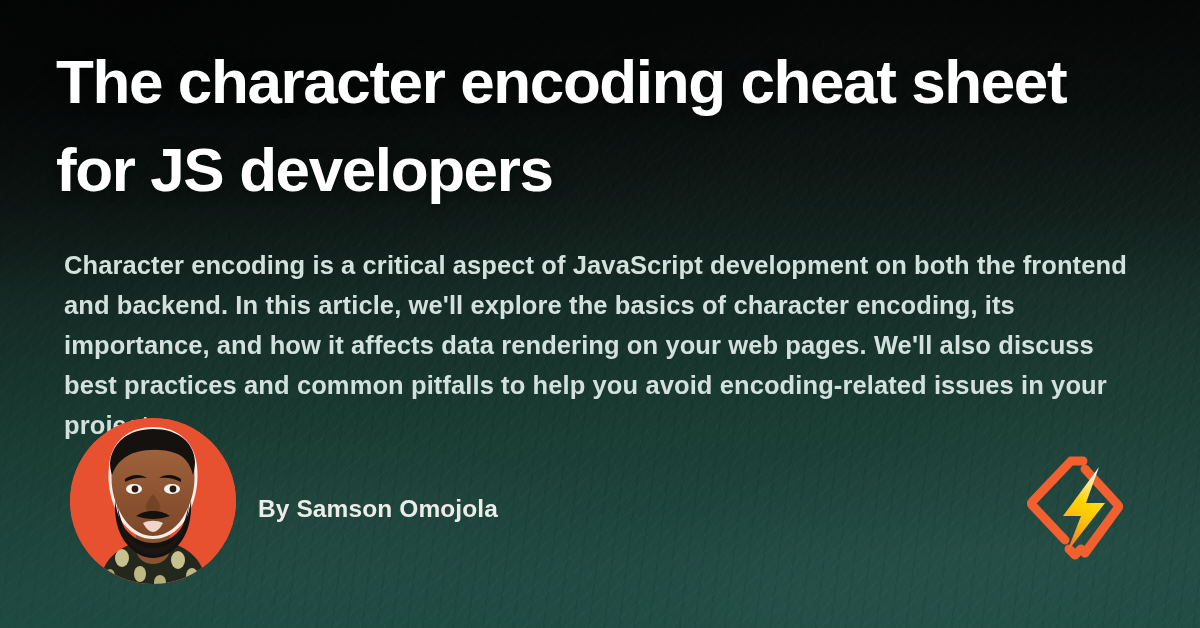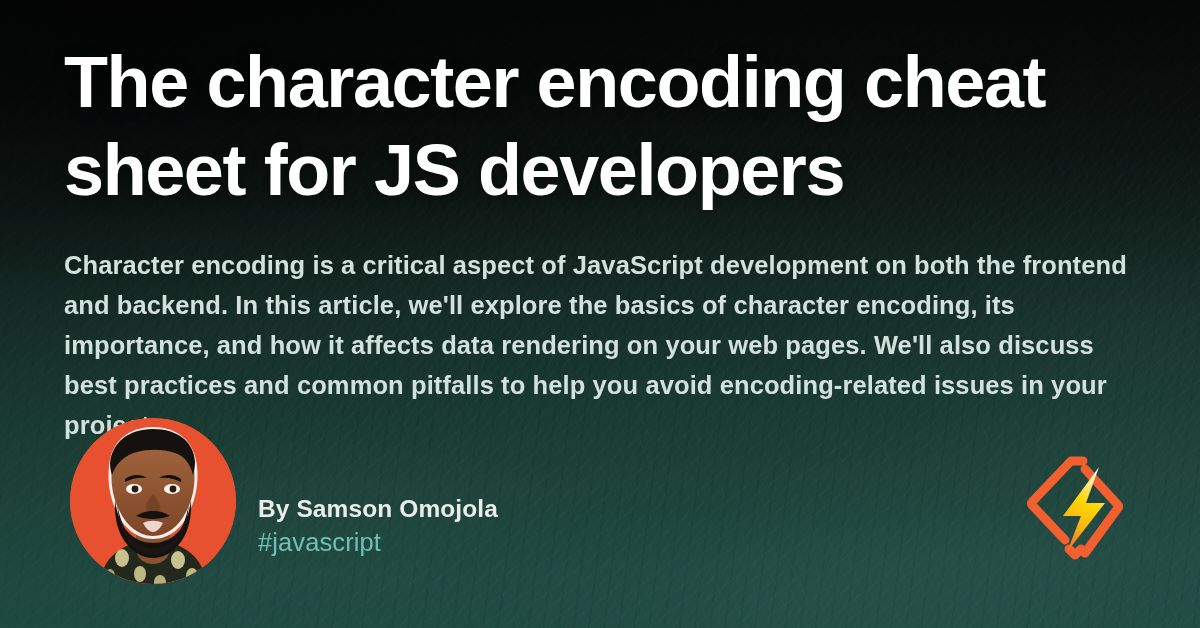--- a/index.html
+++ b/index.html
@@ -58,24 +58,24 @@
     background:
       linear-gradient(180deg, rgba(0,0,0,.55) 0%, rgba(0,0,0,.18) 26%, rgba(0,0,0,0) 46%),
       radial-gradient(95% 70% at 12% 6%, rgba(0,0,0,.5), rgba(0,0,0,0) 62%);
   }
 
   .content { position:absolute; inset:0; }
 
   
   .title {
     position:absolute;
-    left:64px; top:38px;
+    left:56px; top:38px;
     width:1090px;
     color:#ffffff;
-    font-size:72px;
+    font-size:62px;
     line-height:88px;
     font-weight:700;
     letter-spacing:-1.4px;
     text-shadow:0 2px 14px rgba(0,0,0,.45);
   }
 
   
   .desc {
     position:absolute;
     left:64px; top:245px;
@@ -200,21 +200,20 @@
             <path d="M73 105 c6-3 14-3 20 0 -3 6-7 9-10 9 s-7-3-10-9 z" fill="#f0d5cd"></path>
 
             <path d="M45 82 c-1 18 3 33 11 43 8 10 17 15 27 15 s19-5 27-15 c8-10 12-25 11-43 -2 14-6 25-12 31 -7 8-16 12-26 12 s-19-4-26-12 c-6-6-10-17-12-31 z" fill="#14110f"></path>
             <path d="M47 86 c2 22 8 36 18 44 6 5 12 7 18 7 s12-2 18-7 c10-8 16-22 18-44 -4 20-10 32-18 38 -5 4-11 6-18 6 s-13-2-18-6 c-8-6-14-18-18-38 z" fill="#1a1613"></path>
           </g>
         </svg>
       </div>
 
       <div class="byline">
         <div class="by-name">By Samson Omojola</div>
-        <div class="by-tag">#javascript</div>
       </div>
     </div>
 
     <div class="logo">
       <svg viewBox="0 0 104 114" xmlns="http://www.w3.org/2000/svg" aria-hidden="true">
         <defs>
           <linearGradient id="boltg" x1="0.62" y1="0" x2="0.34" y2="1">
             <stop offset="0%" stop-color="#ffffff"></stop>
             <stop offset="16%" stop-color="#ffe98f"></stop>
             <stop offset="42%" stop-color="#ffd400"></stop>

